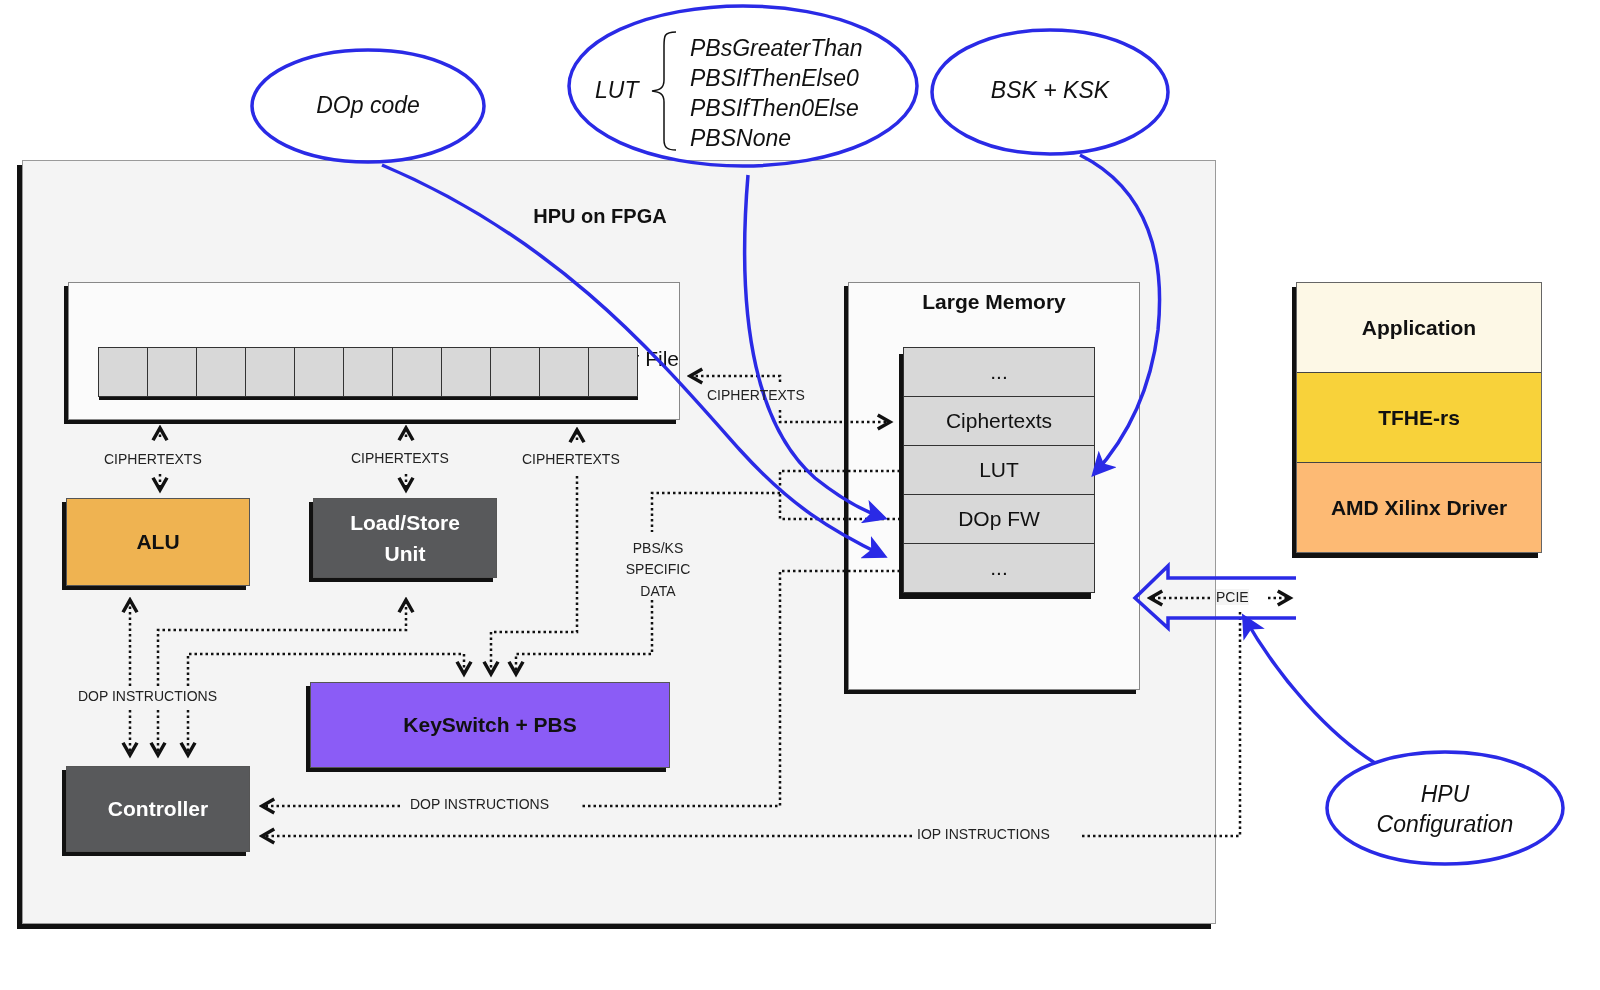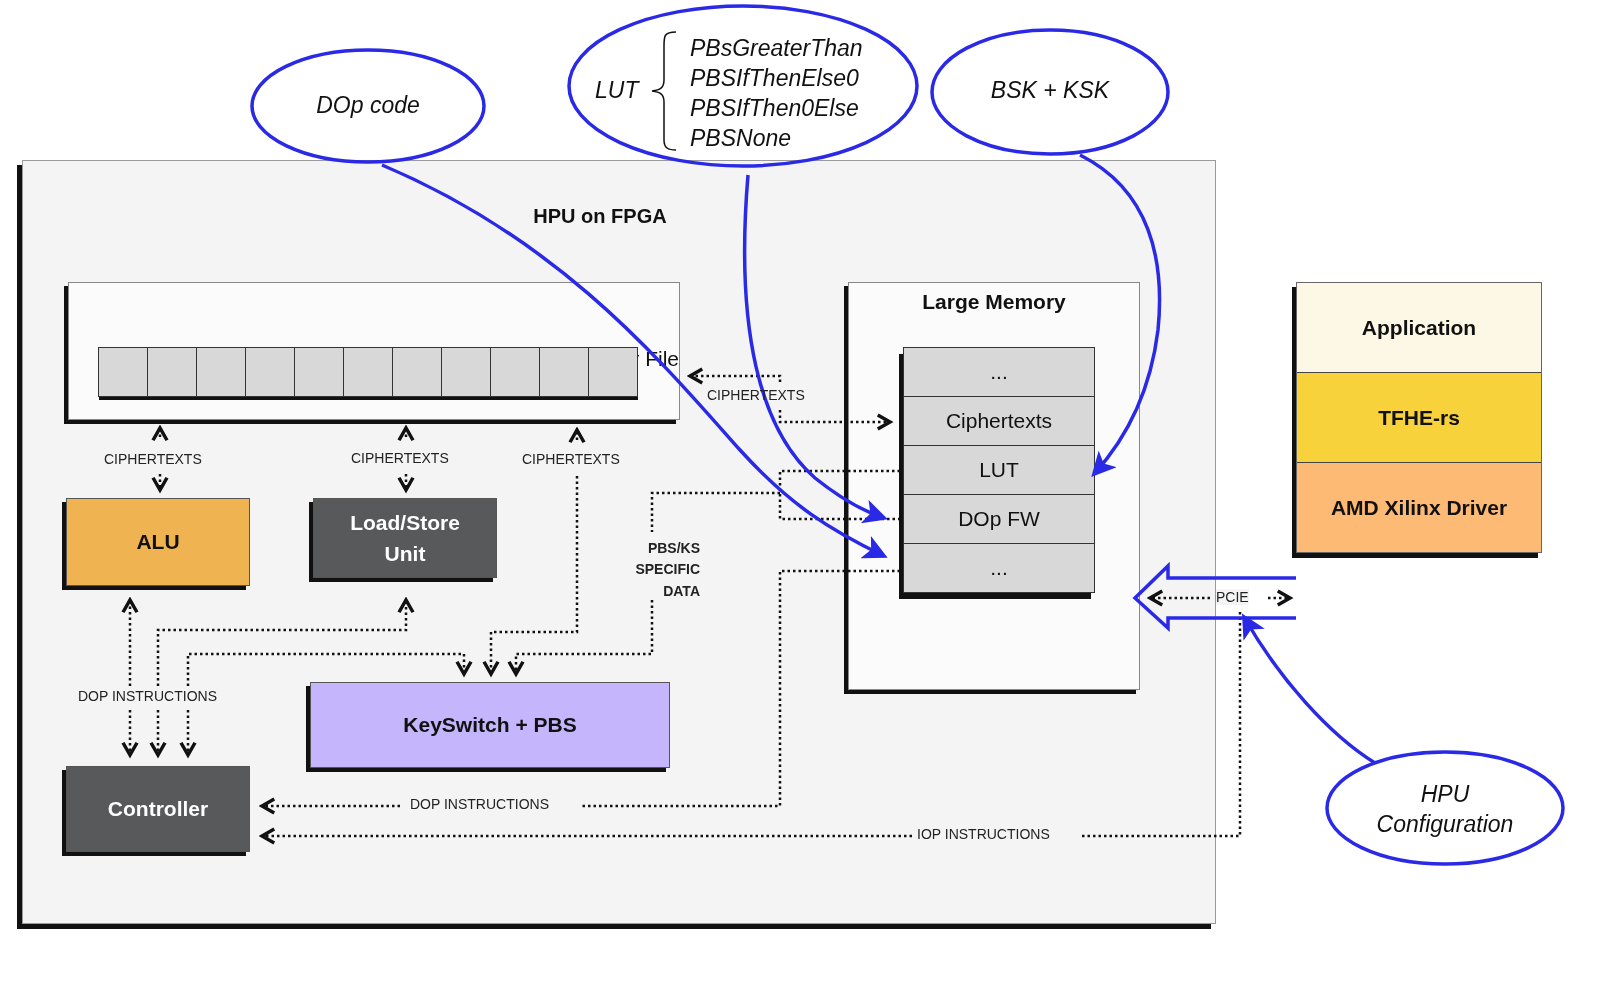--- a/index.html
+++ b/index.html
@@ -7,31 +7,31 @@
   .abs{position:absolute;}
   #fpga{left:22px;top:160px;width:1192px;height:762px;background:#f4f4f4;border:1px solid #9a9a9a;box-shadow:-5px 5px 0 #111;}
   .fpga-title{left:0;width:1200px;top:205px;text-align:center;font-weight:bold;font-size:20px;padding-left:0;}
   .box{position:absolute;box-sizing:border-box;display:flex;align-items:center;justify-content:center;text-align:center;font-weight:bold;font-size:21px;border:1px solid #555;box-shadow:-4px 4px 0 #111;}
   #regfile{left:68px;top:282px;width:610px;height:136px;background:#fbfbfb;border:1px solid #888;box-shadow:-4px 4px 0 #111;display:block;}
   #regfile .title{position:absolute;top:16px;left:0;width:100%;text-align:right;font-weight:normal;font-size:21px;margin-top:48px;}
   #regcells{position:absolute;left:30px;top:64px;display:flex;box-shadow:0 3px 0 #111;}
   .cell{width:48px;height:48px;background:#d8d8d8;border:1px solid #333;margin-left:-1px;}
   #alu{left:66px;top:498px;width:184px;height:88px;background:#efb351;color:#111;}
   #lsu{left:313px;top:498px;width:184px;height:80px;background:#58595b;color:#fff;line-height:31px;}
-  #ks{left:310px;top:682px;width:360px;height:86px;background:#c4b5fd;color:#111;}
+  #ks{left:310px;top:682px;width:360px;height:86px;background:#8b5cf6;color:#111;}
   #ctrl{left:66px;top:766px;width:184px;height:86px;background:#58595b;color:#fff;}
   #lm{left:848px;top:282px;width:290px;height:406px;background:#fbfbfb;border:1px solid #888;box-shadow:-4px 4px 0 #111;}
   #lm .title{position:absolute;top:7px;width:100%;text-align:center;font-weight:bold;font-size:21px;}
   #memstack{left:903px;top:348px;width:192px;box-shadow:-4px 6px 0 #111;}
   .mem{height:48px;background:#d8d8d8;border:1px solid #333;margin-top:-1px;display:flex;align-items:center;justify-content:center;font-size:21px;}
   #sw{left:1296px;top:282px;width:244px;box-shadow:-4px 5px 0 #111;border:1px solid #666;}
   .sw{height:89px;display:flex;align-items:center;justify-content:center;font-weight:bold;font-size:21px;border-bottom:1px solid #444;}
   .sw:last-child{border-bottom:none;}
   .lbl{position:absolute;font-size:14px;color:#222;letter-spacing:0px;white-space:nowrap;background:#f4f4f4;}
-  .lbl.center{text-align:right;font-weight:bold;}
+  .lbl.center{text-align:center;}
   .bubble{position:absolute;font-style:italic;font-size:23px;color:#111;text-align:center;white-space:nowrap;}
   svg{position:absolute;left:0;top:0;}
 </style>
 </head>
 <body>
 
 <div id="fpga" class="abs"></div>
 <div class="abs fpga-title">HPU on FPGA</div>
 
 <div id="regfile" class="abs">

